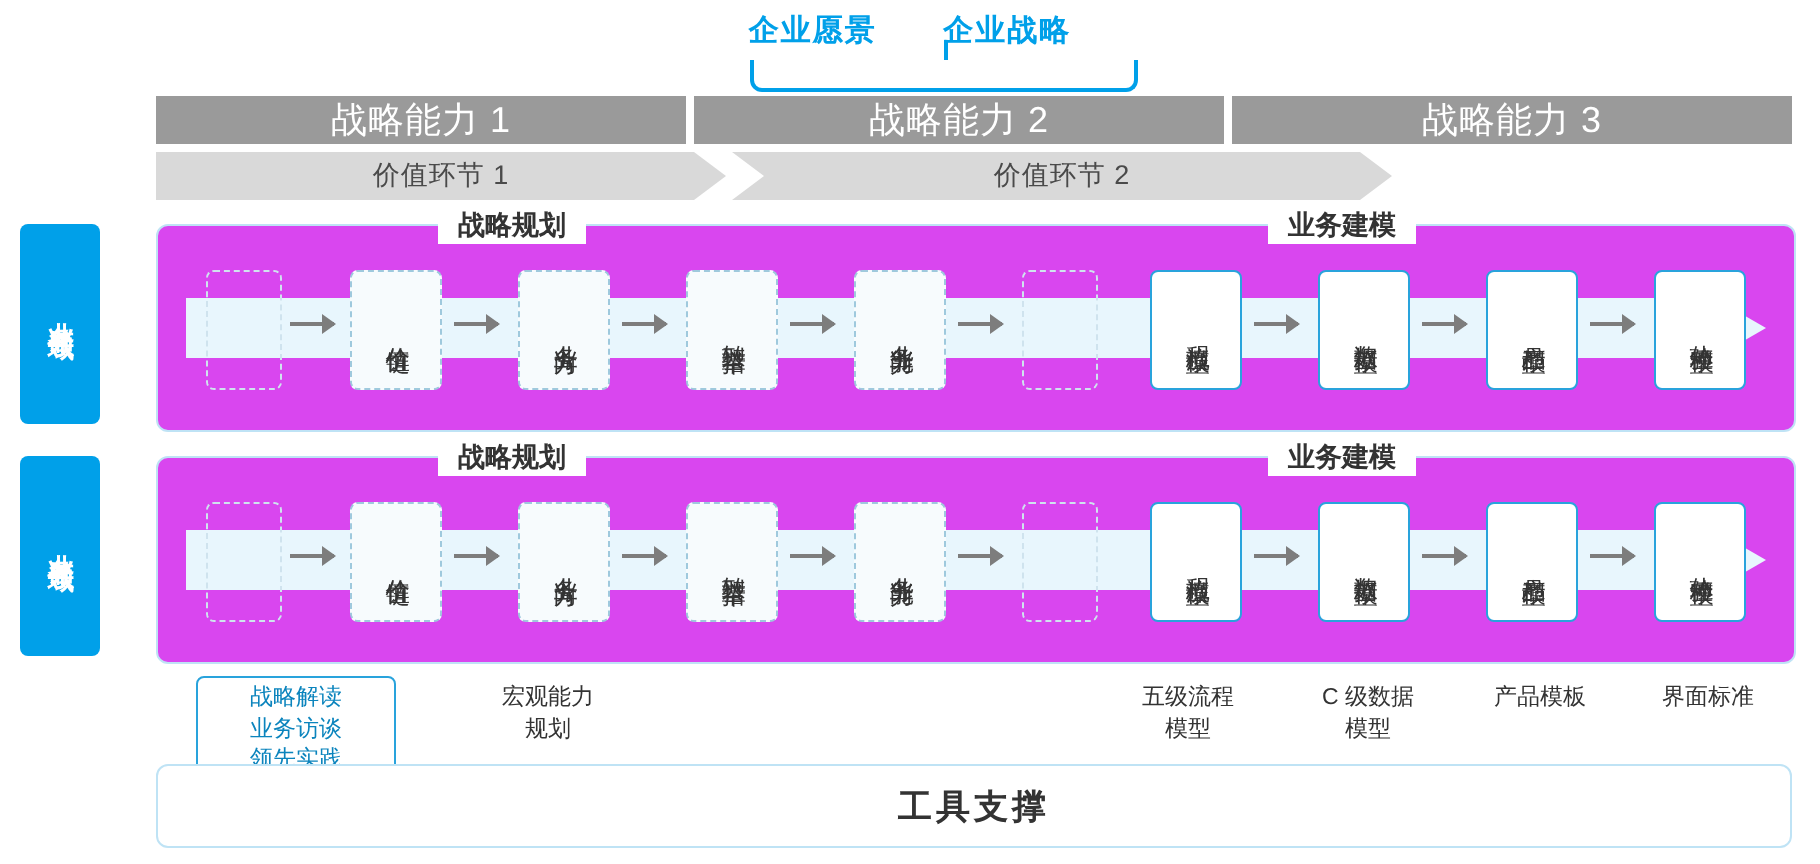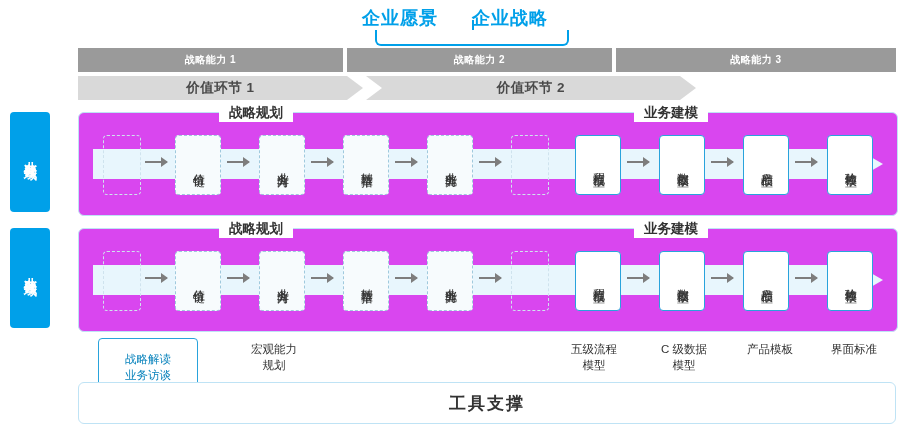--- a/index.html
+++ b/index.html
@@ -10,55 +10,55 @@
     color:#333;
     position:relative;
     overflow:hidden;
   }
   .canvas{position:relative;width:910px;height:432px;}
 
   
   .top-titles{
     position:absolute;top:6px;left:0;width:910px;
     text-align:center;
-    font-size:18px;font-weight:bold;color:#00a0e9;letter-spacing:1px;
+    font-size:15px;font-weight:bold;color:#00a0e9;letter-spacing:1px;
   }
   .top-titles span{margin:0 14px;}
 
   .brace{
     position:absolute;left:375px;top:30px;width:190px;height:14px;
     border-bottom:2px solid #00a0e9;
     border-left:2px solid #00a0e9;
     border-right:2px solid #00a0e9;
     border-radius:0 0 6px 6px;
   }
   .brace:after{
     content:"";position:absolute;left:50%;top:-10px;
     width:2px;height:10px;background:#00a0e9;
   }
 
   
   .cap-band{position:absolute;top:48px;left:78px;width:818px;height:24px;}
   .cap{
     position:absolute;top:0;height:24px;
     background:#9a9a9a;color:#fff;
-    font-size:10px;font-weight:bold;
+    font-size:18px;font-weight:normal;
     display:flex;align-items:center;justify-content:center;
     letter-spacing:.5px;
   }
   .cap.c1{left:0;width:265px;}
   .cap.c2{left:269px;width:265px;}
   .cap.c3{left:538px;width:280px;}
 
   
   .val-band{position:absolute;top:76px;left:78px;width:818px;height:24px;}
   .val{
     position:absolute;top:0;height:24px;
     background:#d9d9d9;color:#4a4a4a;
-    font-size:13.5px;font-weight:bold;
+    font-size:13.5px;font-weight:normal;
     display:flex;align-items:center;justify-content:center;
     letter-spacing:.5px;
   }
   .val.v1{left:0;width:285px;clip-path:polygon(0 0, calc(100% - 16px) 0, 100% 50%, calc(100% - 16px) 100%, 0 100%);}
   .val.v2{left:288px;width:330px;clip-path:polygon(0 0, calc(100% - 16px) 0, 100% 50%, calc(100% - 16px) 100%, 0 100%, 16px 50%);}
   .val.v3{left:621px;width:197px;clip-path:polygon(0 0, 100% 0, 100% 100%, 0 100%, 16px 50%);}
 
   
   .domain-label{
     position:absolute;left:10px;width:40px;
@@ -121,21 +121,21 @@
   }
 
   
   .tools{position:absolute;left:78px;top:338px;width:818px;height:42px;}
   .tool{
     position:absolute;top:0;text-align:center;
     font-size:11.5px;line-height:1.35;color:#333;
   }
   .tool.boxed{
     border:1px solid #29a3dc;border-radius:4px;color:#0b84bd;
-    padding:13px 6px;background:#fff;
+    padding:3px 6px;background:#fff;
   }
 
   
   .bottom{
     position:absolute;left:78px;top:382px;width:816px;height:40px;
     border:1px solid #bfe3f5;border-radius:6px;background:#fff;
     display:flex;align-items:center;justify-content:center;
     font-size:17px;font-weight:bold;color:#333;letter-spacing:2px;
   }
 </style>

